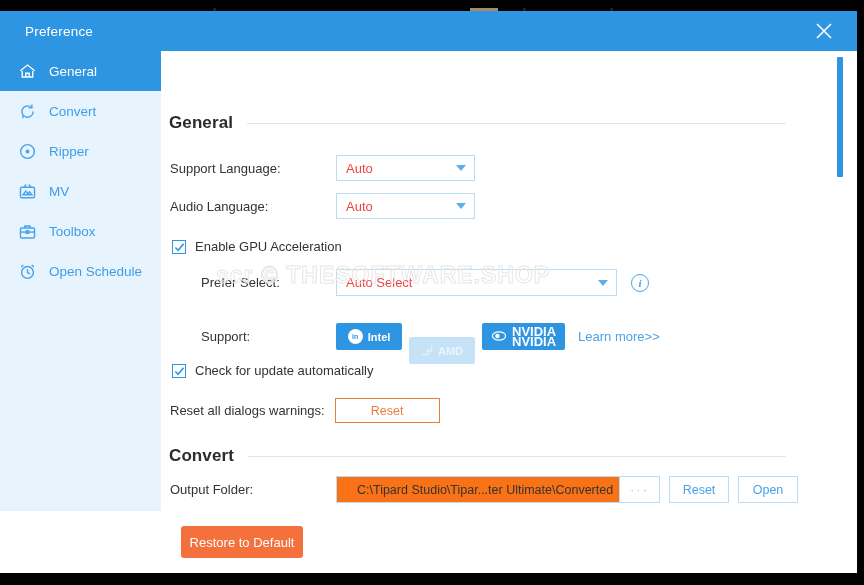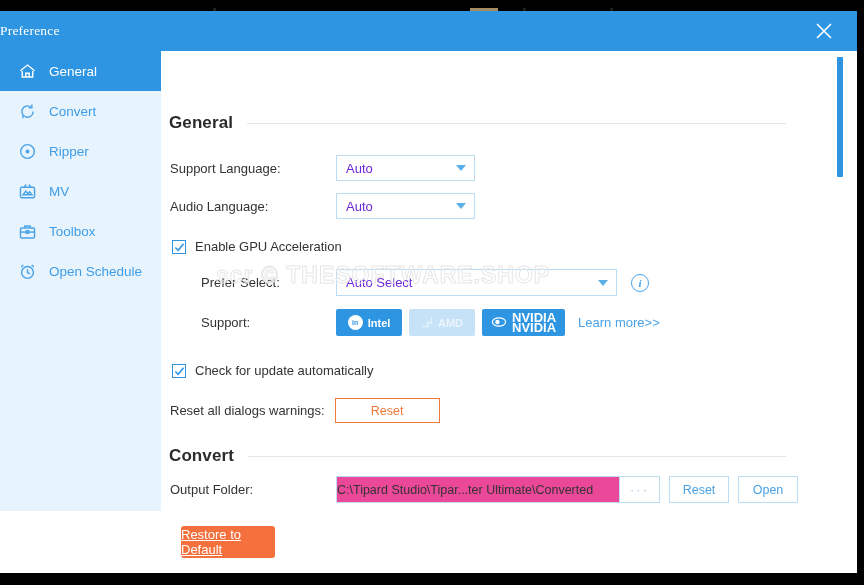--- a/index.html
+++ b/index.html
@@ -39,23 +39,22 @@
   }
 
   
   .titlebar {
     height: 40px; flex: 0 0 40px;
     background: #2e95e3;
     display: flex; align-items: center;
     position: relative;
   }
   .titlebar .title {
-    color: #ffffff; font-size: 13.5px; 
+    color: #ffffff; font-size: 13.5px; margin-left: 25px;
     letter-spacing: .2px;
-    font-family: Liberation Serif, serif;
   }
   .close-btn {
     position: absolute; right: 18px; top: 50%;
     transform: translateY(-50%);
     width: 30px; height: 30px;
     display: flex; align-items: center; justify-content: center;
     cursor: pointer;
   }
   .close-btn svg { display: block; }
 
@@ -115,21 +114,21 @@
   .lbl { font-size: 13px; color: #333333; }
 
   
   .sel {
     position: relative;
     height: 26px;
     border: 1px solid #bcdcf3;
     background: #fff;
     display: flex; align-items: center;
     padding: 0 26px 0 9px;
-    font-size: 13px; color: #6d28d9;
+    font-size: 13px; color: #ef4444;
     cursor: pointer;
   }
   .caret {
     position: absolute; right: 8px; top: 50%;
     transform: translateY(-50%);
     width: 0; height: 0;
     border-left: 5.5px solid transparent;
     border-right: 5.5px solid transparent;
     border-top: 6px solid #5cb0ea;
   }
@@ -184,23 +183,23 @@
     color: #ef7a3b; font-size: 12.5px;
     display: flex; align-items: center; justify-content: center;
     cursor: pointer;
   }
 
   
   .path-group { display: flex; align-items: center; }
   .path-input {
     width: 283px; height: 27px;
     border: 1px solid #bcdcf3; border-right: none;
-    background: #ec4899;
-    display: flex; align-items: center;
-    padding: 0 0;
+    background: #f97316;
+    display: flex; align-items: center;
+    padding: 0 20px;
     font-size: 12.5px; color: #333;
     white-space: nowrap; overflow: hidden;
     cursor: text;
   }
   .browse-btn {
     width: 41px; height: 27px;
     border: 1px solid #bcdcf3;
     background: #fff; color: #9ec9e8;
     display: flex; align-items: center; justify-content: center;
     font-size: 13px; letter-spacing: 2px;
@@ -233,21 +232,21 @@
     padding: 0 24px 0 181px;
     position: relative;
   }
   .btn-solid {
     height: 32px; border-radius: 3px;
     background: #f4703c; color: #fff;
     font-size: 13px;
     display: flex; align-items: center; justify-content: center;
     cursor: pointer;
   }
-  .btn-restore { width: 94px; text-decoration: underline; }
+  .btn-restore { width: 122px; }
   .btn-ok { width: 108px; }
   .btn-cancel { width: 106px; }
   .spacer { flex: 1 1 auto; }
   .foot-right { display: flex; gap: 12px; }
 
   
   .watermark {
     position: absolute; left: 216px; top: 262px;
     font-size: 23px; font-weight: bold; letter-spacing: 1px;
     color: transparent;
@@ -394,21 +393,21 @@
           </div>
 
           <div class="row" style="position:absolute; left:40px; top:258px;">
             <span class="lbl" style="width:135px;">Support:</span>
 
             <div class="chip">
               <span class="badge">in</span>
               <span>Intel</span>
             </div>
 
-            <div class="chip off" style="margin-left:7px;">
+            <div class="chip off" style="margin-left:7px;margin-top:28px;">
               <span>
                 <svg width="12" height="12" viewBox="0 0 12 12">
                   <path d="M1.5 10.5 L7 10.5 L7 5 M10.5 1.5 L10.5 7 L5 7" stroke="#e3f1fb" stroke-width="1.5" fill="none"></path>
                 </svg>
               </span>
               <span>AMD</span>
             </div>
 
             <div class="chip" style="margin-left:7px;">
               <span>

